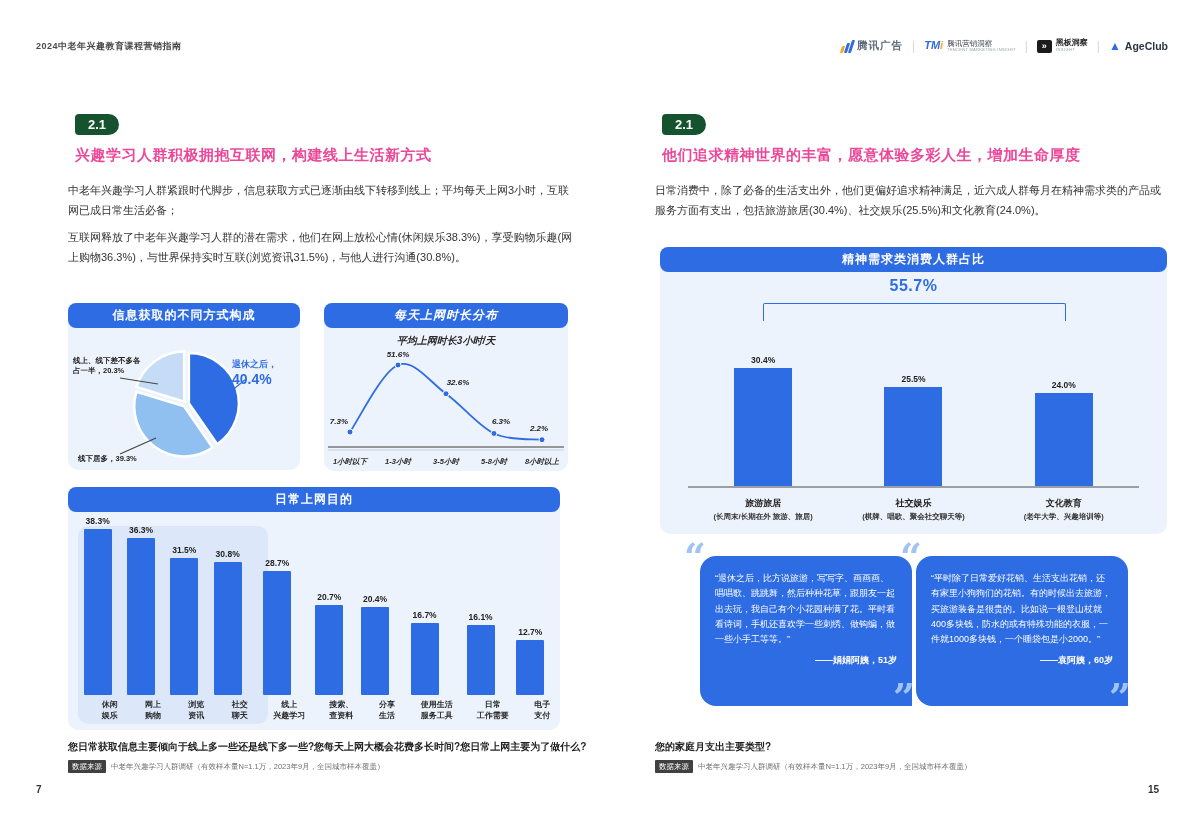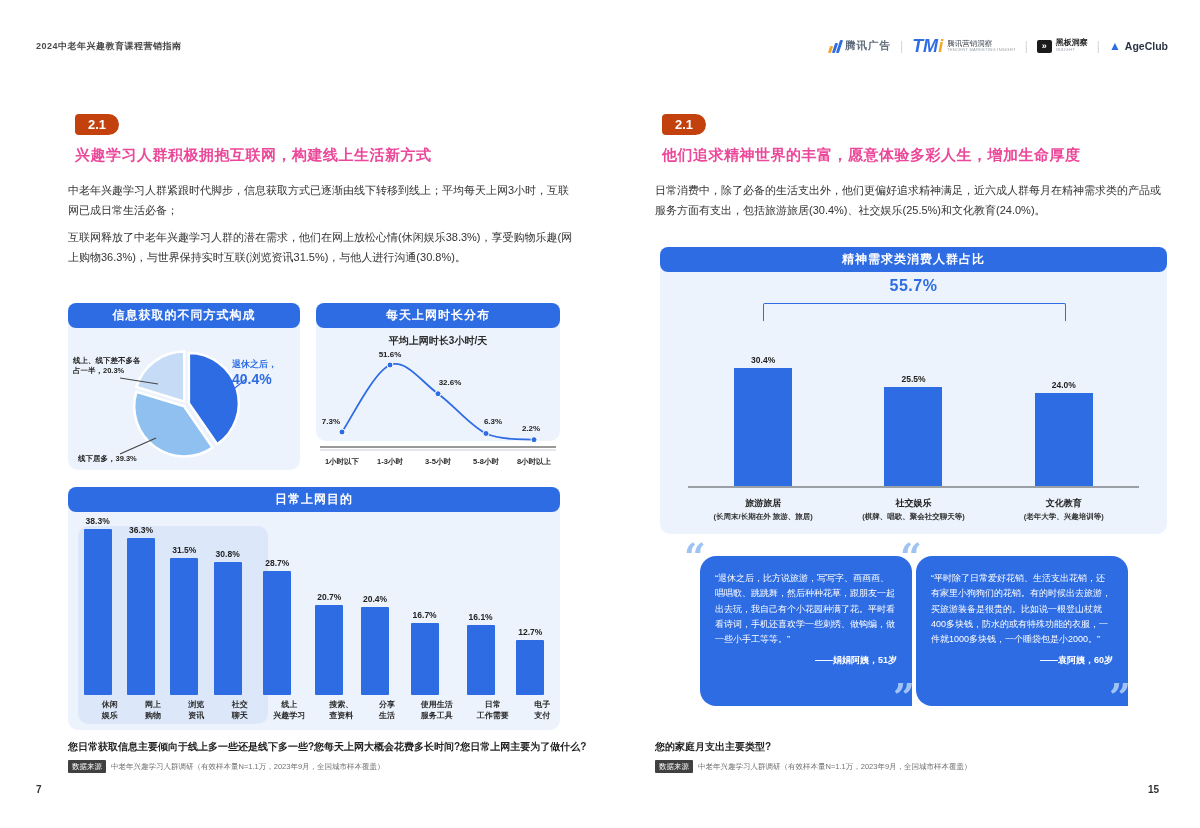--- a/index.html
+++ b/index.html
@@ -12,33 +12,33 @@
   #doc-title{left:36px;top:40px;font-size:9px;font-weight:bold;color:#4a4a4a;letter-spacing:.5px;}
   #logos{right:32px;top:34px;display:flex;align-items:center;gap:9px;height:24px;}
   .sep{color:#d5d5d5;font-size:12px;}
   .lg{display:flex;align-items:center;gap:4px;}
   .ta-icon{display:inline-flex;gap:1px;align-items:flex-end;transform:skewX(-18deg);}
   .ta-icon i{display:block;width:3px;background:#2E6CE3;border-radius:1px;}
   .ta-icon i:nth-child(1){height:7px;background:#F5A623;}
   .ta-icon i:nth-child(2){height:10px;}
   .ta-icon i:nth-child(3){height:13px;}
   .lg-txt{font-size:10.5px;font-weight:bold;color:#5f6b7a;letter-spacing:1px;}
-  .tmi-mark{font-size:18px;font-weight:bold;font-style:italic;color:#2E6CE3;line-height:1;}
+  .tmi-mark{font-size:11px;font-weight:bold;font-style:italic;color:#2E6CE3;line-height:1;}
   .tmi-mark i{color:#F5A623;font-style:italic;}
   .tmi-text{display:flex;flex-direction:column;line-height:1.1;}
   .tmi-text>span:first-child{font-size:7.5px;font-weight:normal;color:#39414d;}
   .tmi-sub{font-size:4px;color:#9aa0a6;letter-spacing:.3px;}
   .p3-icon{display:inline-flex;align-items:center;justify-content:center;width:15px;height:13px;background:#1b1b1b;color:#fff;font-size:9px;border-radius:2px;font-weight:bold;}
   .p3-text{display:flex;flex-direction:column;line-height:1.1;}
   .p3-text>span:first-child{font-size:8px;font-weight:bold;color:#222;}
   .p3-sub{font-size:4px;color:#9aa0a6;letter-spacing:.5px;}
   .ac-icon{color:#2E6CE3;font-size:12px;line-height:1;}
   .lg-txt2{font-size:10.5px;font-weight:bold;color:#2b3442;}
   
-  .badge{background:#c2410c;color:#fff;font-weight:bold;font-size:13px;padding:4px 13px;border-radius:5px 13px 13px 5px;line-height:1;}
+  .badge{background:#14532d;color:#fff;font-weight:bold;font-size:13px;padding:4px 13px;border-radius:5px 13px 13px 5px;line-height:1;}
   .sec-title{font-size:15px;font-weight:bold;color:#ec4899;letter-spacing:.5px;}
   .body-p{font-size:11px;line-height:1.8;color:#333;margin:0;}
   
   .panel{background:#EDF3FC;border-radius:10px;}
   .panel-header{position:absolute;left:0;top:0;right:0;height:25px;background:#2E6CE3;border-radius:8px;
     color:#fff;font-weight:bold;font-size:12px;display:flex;align-items:center;justify-content:center;letter-spacing:1px;}
   .chart-body{position:absolute;left:0;right:0;top:25px;bottom:0;}
   
   .pie-lbl{position:absolute;font-weight:bold;line-height:1.35;}
   .pie-lbl.main{color:#2E6CE3;font-size:9px;text-align:left;}
@@ -125,21 +125,21 @@
   <div class="chart-body" id="pie-chart"><svg width="232" height="142" viewBox="0 0 232 142">
         <path d="M120.86459363423992,75.1088752552689 L120.86459363423992,25.1088752552689 A50,50 0 0 1 149.22804109057773,116.28550513669026 Z" fill="#2E6CE3" stroke="#fff" stroke-width="2.5"></path>
         <path d="M116.22902815193112,78.4214992697392 L144.59247560826893,119.59812915116058 A50,50 0 0 1 68.39342557398959,63.869690928325646 Z" fill="#8FC0EF" stroke="#fff" stroke-width="2.5"></path>
         <path d="M116.21384848087493,73.58967579966362 L68.3782459029334,59.03786745825007 A50,50 0 0 1 116.21384848087487,23.589675799663624 Z" fill="#C6DCF6" stroke="#fff" stroke-width="2.5"></path>
         <line x1="162" y1="64" x2="178" y2="51" stroke="#2E6CE3" stroke-width="1.2"></line>
         <line x1="52" y1="50" x2="90" y2="56" stroke="#444" stroke-width="1.2"></line>
         <line x1="52" y1="126" x2="88" y2="110" stroke="#444" stroke-width="1.2"></line>
       </svg><div class="pie-lbl main" style="left: 164px; top: 30px; width: 66px;"><span>退休之后，</span><span class="big">40.4%</span></div><div class="pie-lbl small" style="left: 5px; top: 28px;">线上、线下差不多各<br>占一半，20.3%</div><div class="pie-lbl small" style="left: 10px; top: 126px;">线下居多，39.3%</div></div>
 </div>
 
-<div class="abs panel" style="left:316px;top:303px;width:244px;height:138px;">
+<div class="abs panel" style="left:324px;top:303px;width:244px;height:168px;font-style:italic;">
   <div class="panel-header">每天上网时长分布</div>
   <div id="line-subtitle">平均上网时长3小时/天</div>
   <div id="line-chart"><svg width="244" height="123" viewBox="0 0 244 123">
         <line x1="4" y1="100" x2="240" y2="100" stroke="#777" stroke-width="1.6"></line>
         <line x1="4" y1="103" x2="240" y2="103" stroke="#c9ced6" stroke-width="1"></line>
         <path d="M26,84.96511627906976C34,73.80426356589146 58,24.374031007751938 74,18C90,11.625968992248062 106,35.30813953488372 122,46.72093023255814C138,58.133720930232556 154,78.81782945736434 170,86.47674418604652C186,94.1356589147287 210,91.64147286821705 218,92.67441860465117" fill="none" stroke="#2E6CE3" stroke-width="1.8"></path>
         <circle cx="26" cy="84.96511627906976" r="3" fill="#2E6CE3" stroke="#fff" stroke-width="1"></circle>
         <circle cx="74" cy="18" r="3" fill="#2E6CE3" stroke="#fff" stroke-width="1"></circle>
         <circle cx="122" cy="46.72093023255814" r="3" fill="#2E6CE3" stroke="#fff" stroke-width="1"></circle>
         <circle cx="170" cy="86.47674418604652" r="3" fill="#2E6CE3" stroke="#fff" stroke-width="1"></circle>

